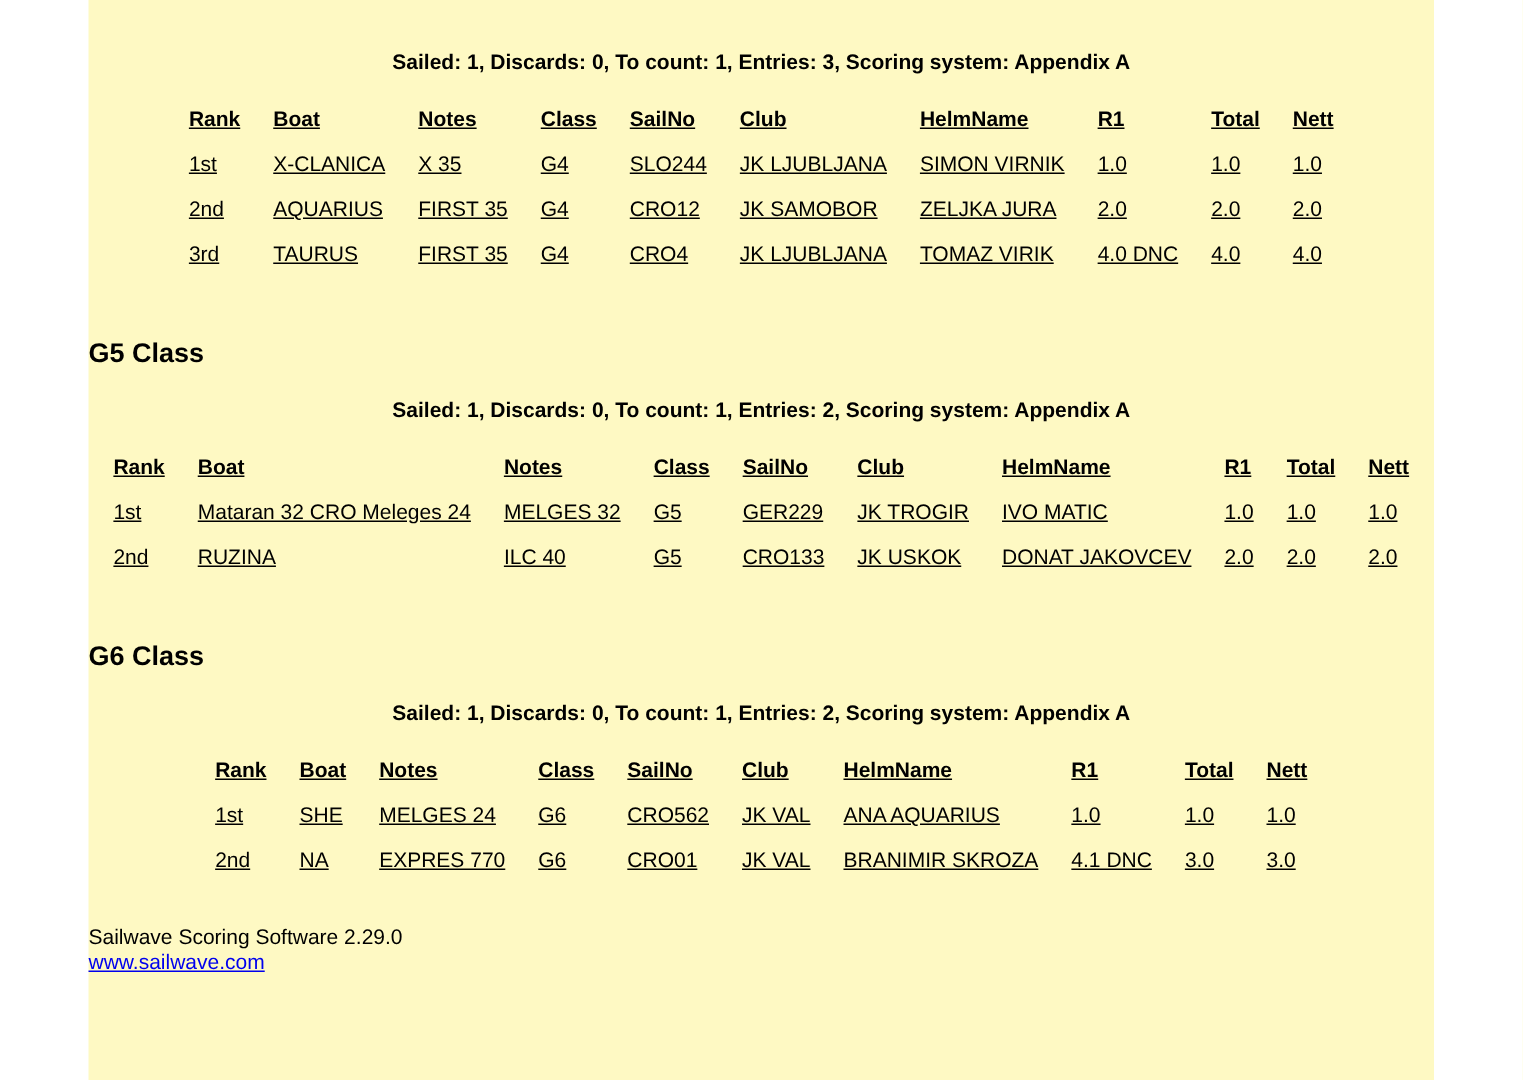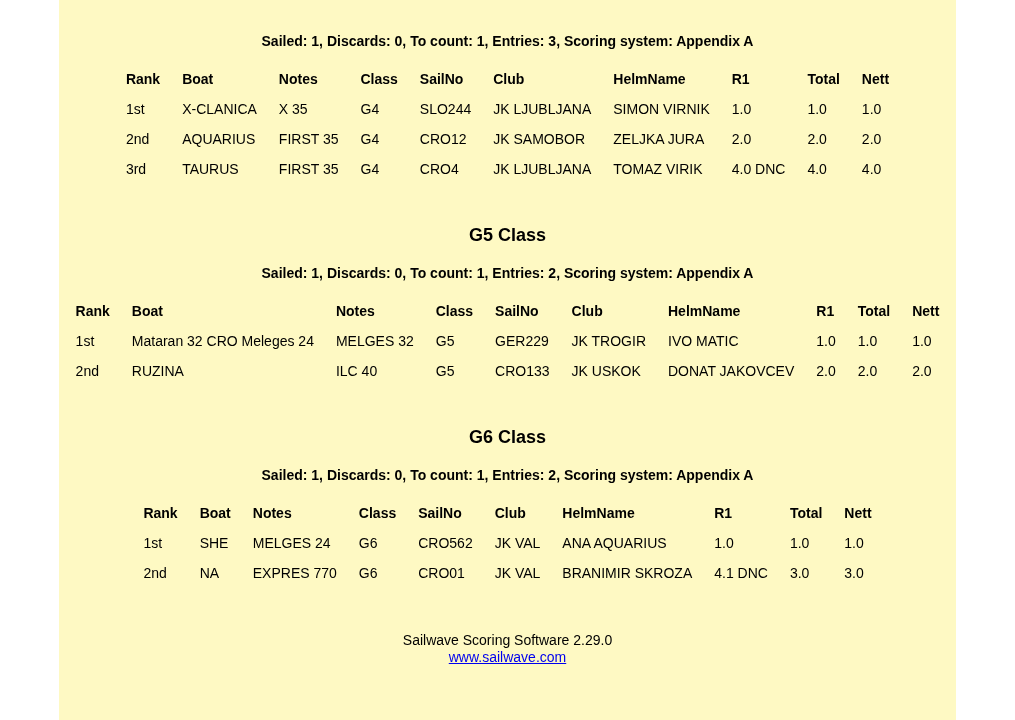--- a/index.html
+++ b/index.html
@@ -14,49 +14,49 @@
     width: 897px;
     min-height: 720px;
     margin: 0 auto;
     padding-top: 26px;
     background: #fef9c3;
   }
   .class-heading {
     margin: 42px 0 22px 0;
     font-size: 18px;
     font-weight: bold;
-    text-align: center;
     line-height: 1;
   }
   .scoring-summary {
     margin: 8px 0 10px 0;
     font-size: 14px;
     font-weight: bold;
     text-align: center;
     line-height: 1;
   }
   table.results {
     margin: 16px auto;
     border-collapse: collapse;
     border: none;
+    text-decoration: underline;
   }
   table.results th,
   table.results td {
     font-size: 14px;
     line-height: 1;
     padding: 8px 11px;
     text-align: left;
     white-space: nowrap;
     border: none;
   }
   table.results th { font-weight: bold; }
   table.results td { font-weight: normal; }
   .footer {
-    margin-top: 44px;
-    text-align: center;
+    margin-top: 28px;
+    text-align: left;
     font-size: 14px;
     line-height: 1.15;
     padding-bottom: 30px;
   }
   .footer p { margin: 1px 0; }
   .footer a {
     color: #0000ee;
     text-decoration: underline;
   }
 </style>

